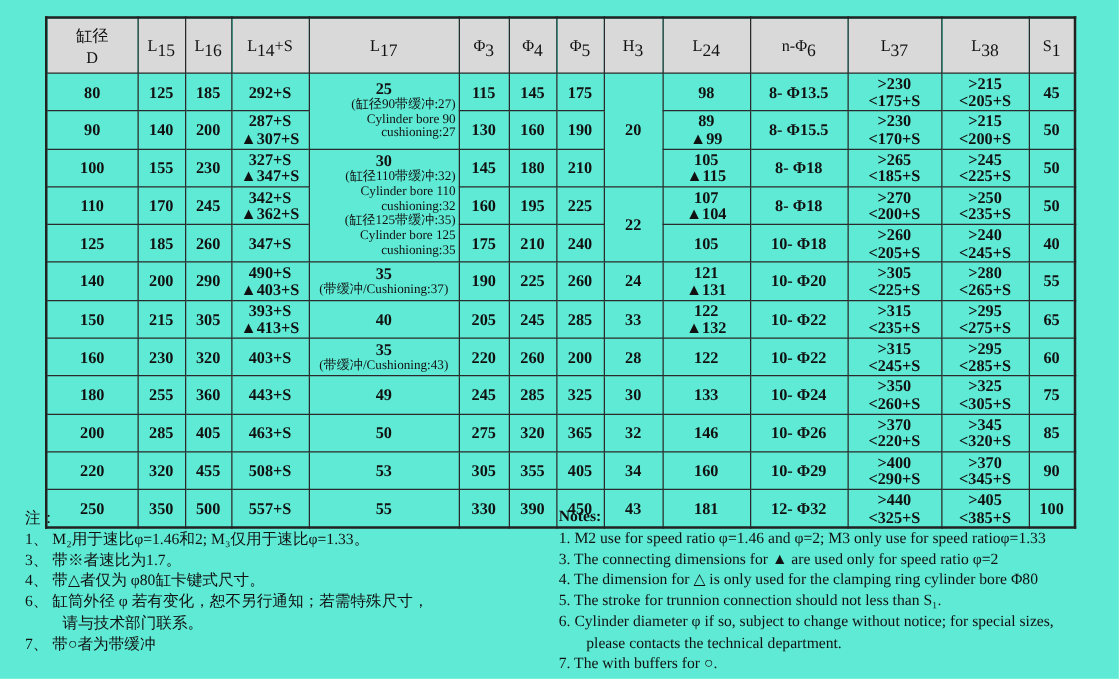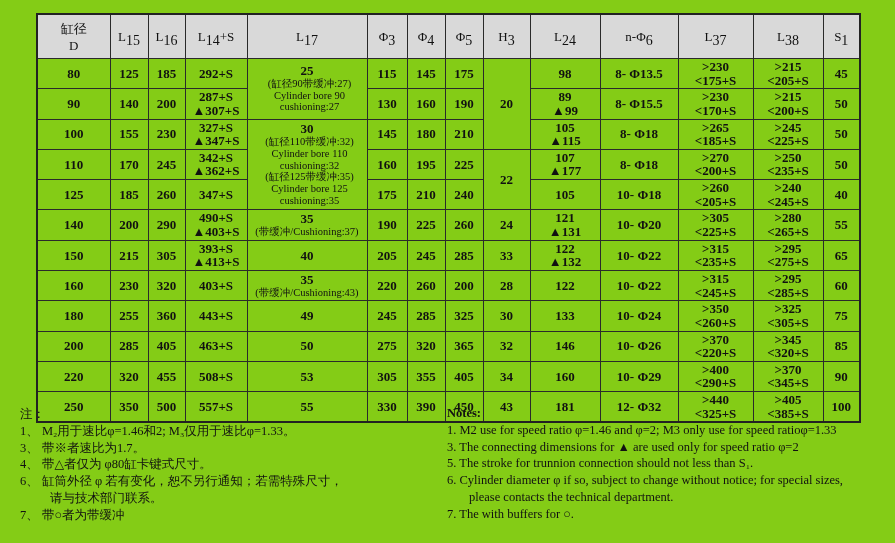--- a/index.html
+++ b/index.html
@@ -1,21 +1,21 @@
 <!DOCTYPE html>
 <html><head>
 <meta charset="utf-8">
 <style>
   html,body{margin:0;padding:0;}
   body{
     width:895px;height:543px;background:#ffffff;
     font-family:"Liberation Serif","DejaVu Serif",serif;
     color:#111;position:relative;overflow:hidden;
   }
-  .sheet{position:absolute;inset:0;background:#84cc16;}
+  .sheet{position:absolute;inset:0;background:#5eead4;}
 
   
   table.spec{
     position:absolute;left:36px;top:13px;
     border-collapse:collapse;table-layout:fixed;
     border:2px solid #222;
   }
   table.spec th, table.spec td{
     border:1px solid #2a2a2a;
     padding:1px 2px;
@@ -26,21 +26,21 @@
     background:#d9d9d9;
     font-weight:normal;font-size:13px;height:41px;
   }
   table.spec th sub{font-size:14px;line-height:0;}
   table.spec td{
     font-weight:bold;font-size:13px;height:27px;line-height:1.05;
   }
   td .v{line-height:1.05;}
   td .sm{font-weight:normal;font-size:10.5px;line-height:1.12;}
   td.merged{vertical-align:middle;margin-top:19px;}
-  td.merged .sm{text-align:center;padding-left:5px;}
+  td.merged .sm{text-align:right;padding-left:5px;}
 
   
   .notes{position:absolute;font-size:12.5px;line-height:1.34;}
   .notes-cn{left:20px;top:406px;width:424px;}
   .notes-en{left:447px;top:405px;width:446px;}
   .note-title{font-weight:bold;}
   .notes-cn .note-title{font-weight:normal;}
   .note-line{white-space:pre-line;padding-left:22px;text-indent:-22px;}
   .notes-cn .note-line{padding-left:30px;text-indent:-30px;}
 </style>
@@ -251,21 +251,21 @@
             <div class="v">195</div>
           </td>
           <td>
             <div class="v">225</div>
           </td>
           <td rowspan="2">
             <div class="v">22</div>
           </td>
           <td>
             <div class="v">107</div>
-            <div class="v">▲177</div>
+            <div class="v">▲104</div>
           </td>
           <td>
             <div class="v">8- Φ18</div>
           </td>
           <td>
             <div class="v">&gt;270</div>
             <div class="v">&lt;200+S</div>
           </td>
           <td>
             <div class="v">&gt;250</div>
@@ -656,20 +656,21 @@
 请与技术部门联系。</div>
         <div class="note-line">7、 带○者为带缓冲</div>
       </div>
   </div>
 
   <div class="notes notes-en">
     <div class="note-title">Notes:</div>
     <div>
         <div class="note-line">1. M2 use for speed ratio φ=1.46 and φ=2; M3 only use for speed ratioφ=1.33</div>
         <div class="note-line">3. The connecting dimensions for ▲ are used only for speed ratio φ=2</div>
+        <div class="note-line">4. The dimension for △ is only used for the clamping ring cylinder bore Φ80</div>
         <div class="note-line">5. The stroke for trunnion connection should not less than S₁.</div>
         <div class="note-line">6. Cylinder diameter φ if so, subject to change without notice; for special sizes,
 please contacts the technical department.</div>
         <div class="note-line">7. The with buffers for ○.</div>
       </div>
   </div>
 
 </div>
 
 </body></html>

